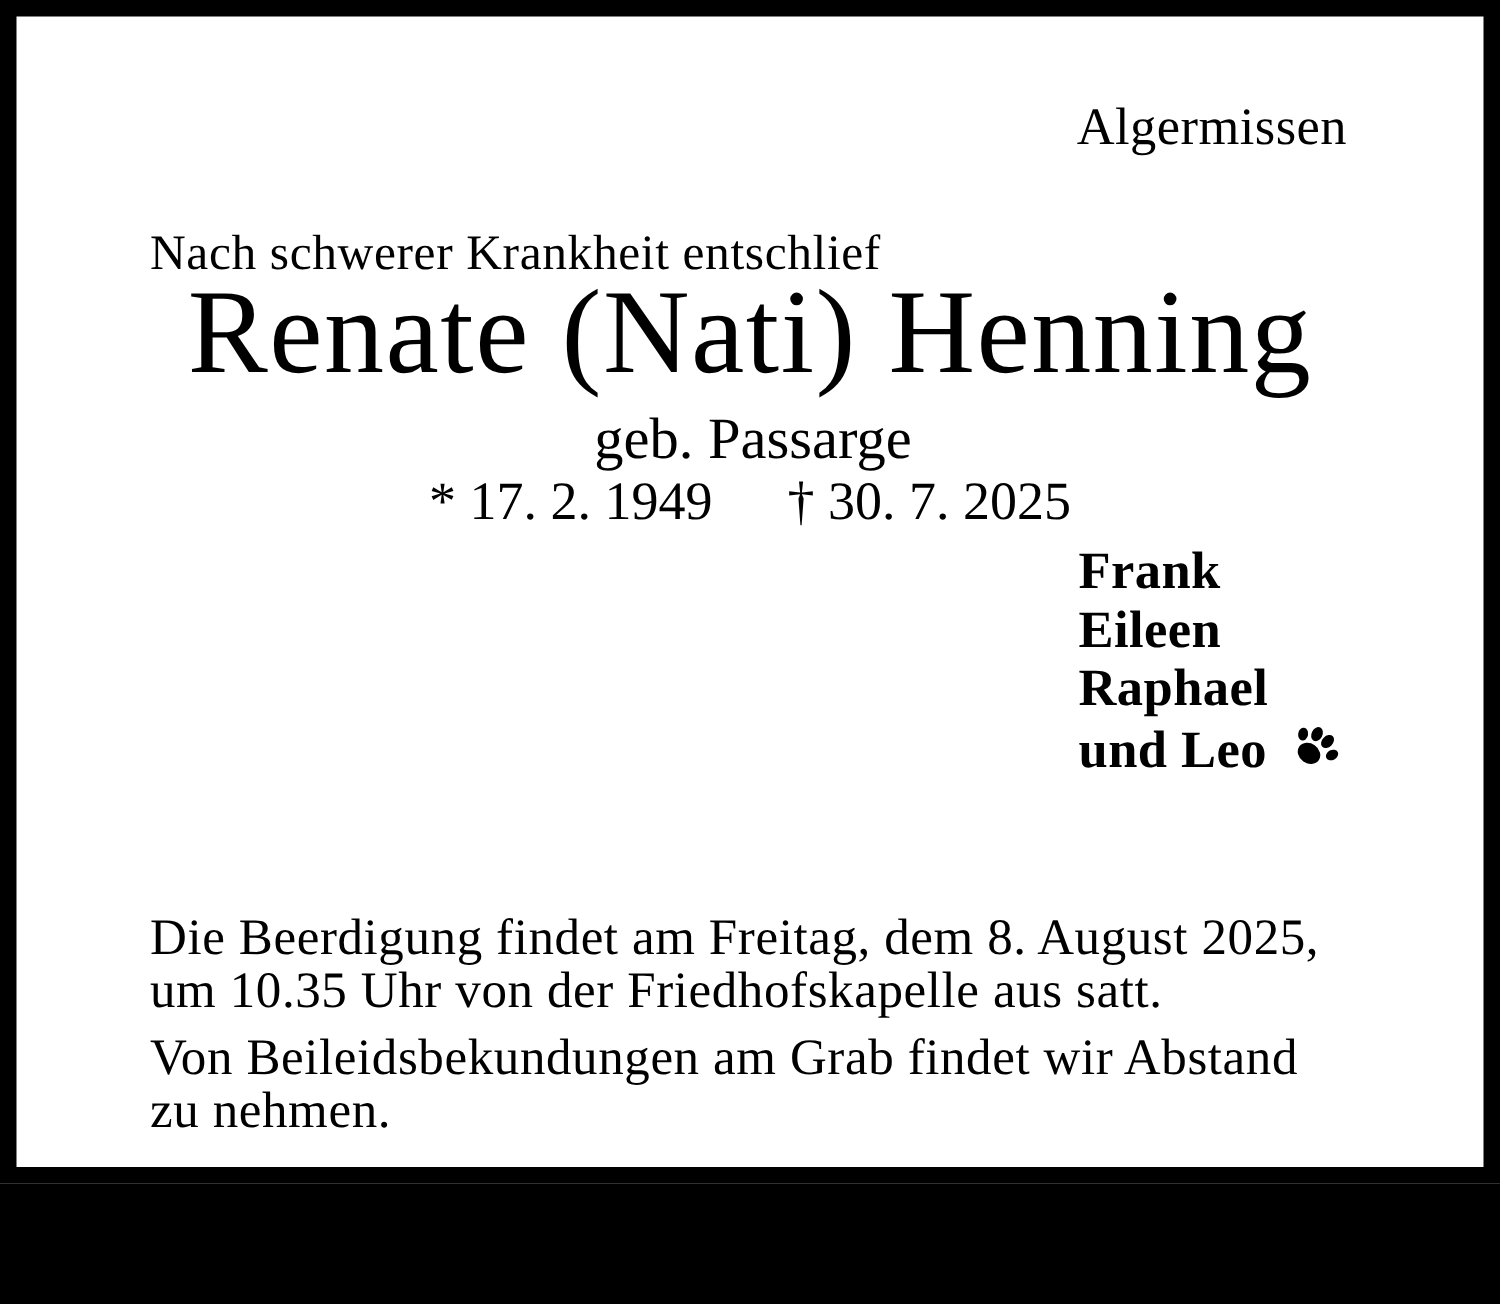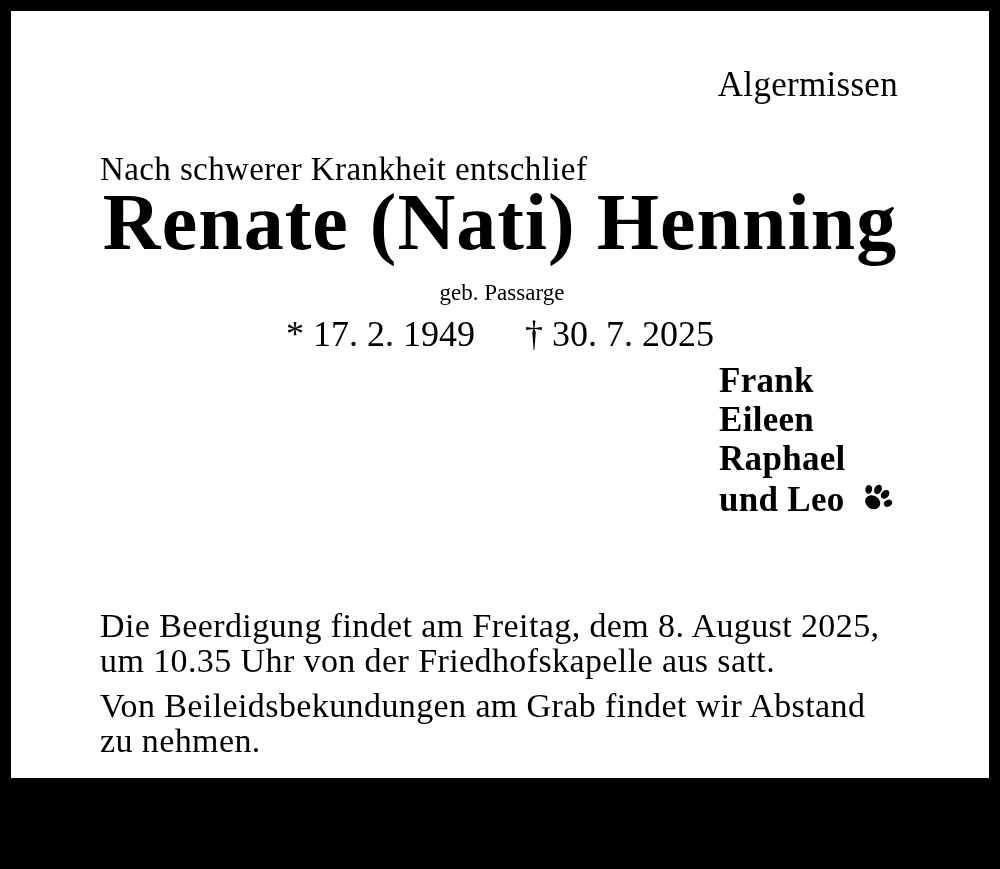--- a/index.html
+++ b/index.html
@@ -36,31 +36,31 @@
   }
   .name {
     position: absolute;
     top: 169px;
     left: 0;
     right: 0;
     margin: 0;
     text-align: center;
     font-size: 80px;
     line-height: 84px;
-    font-weight: bold;
+    font-weight: normal;
     letter-spacing: 1px;
     white-space: nowrap;
   }
   .maiden {
     position: absolute;
     top: 263px;
     left: 4px;
     right: 0;
     text-align: center;
-    font-size: 23px;
+    font-size: 39px;
     line-height: 38px;
   }
   .dates {
     position: absolute;
     top: 303px;
     left: 0;
     right: 0;
     display: flex;
     justify-content: center;
     gap: 50px;

